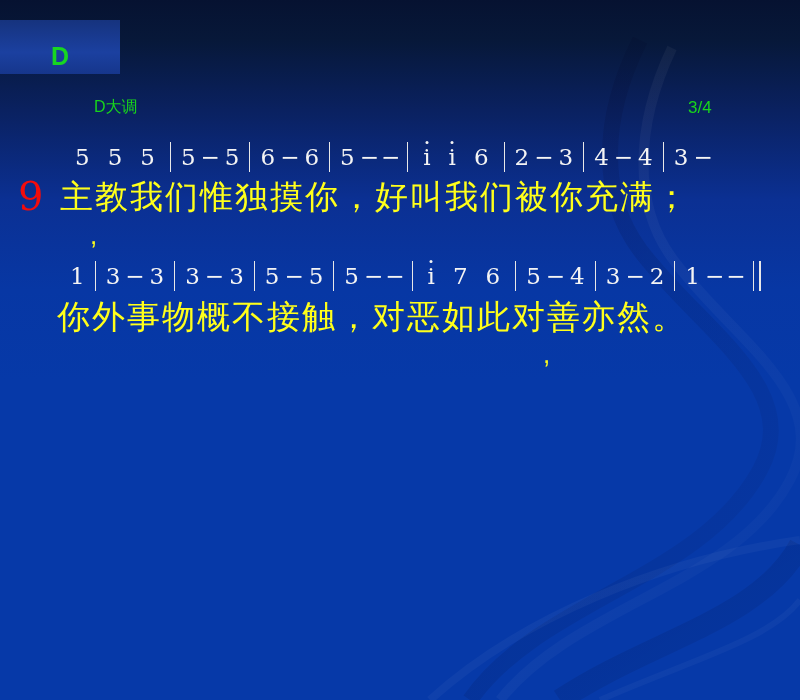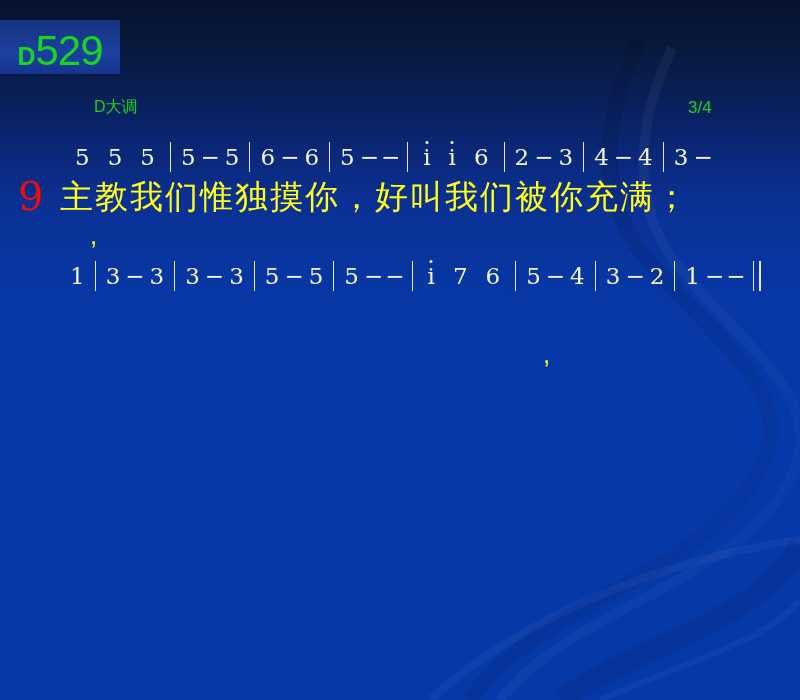--- a/index.html
+++ b/index.html
@@ -224,21 +224,20 @@
       <path d="M470,700 C540,600 700,580 760,470 C805,388 700,330 640,250 C600,196 600,120 640,40" fill="none" stroke="url(#sw2)" stroke-width="16"></path>
       <path d="M500,700 C575,605 735,585 790,480 C835,395 730,338 672,258 C634,206 634,128 672,48" fill="none" stroke="url(#sw1)" stroke-width="10"></path>
       <path d="M560,700 C650,640 760,620 800,545" fill="none" stroke="url(#sw2)" stroke-width="22"></path>
       <path d="M430,700 C520,618 660,560 800,540" fill="none" stroke="url(#sw1)" stroke-width="8"></path>
       <path d="M600,700 C690,660 770,640 800,600" fill="none" stroke="url(#sw1)" stroke-width="6"></path>
     </svg>
   </div>
 
   <div id="badge">
     <span class="bd-prefix">D</span>
-      <span class="bd-num">529</span>
   </div>
 
 
   <div id="key-sig">D大调</div>
   <div id="meter-sig">3/4</div>
 
   <div id="verse-num">9</div>
 
   <div class="notation" id="notation-row-1">
       <span class="measure">
@@ -340,16 +339,17 @@
       </span>
       <span class="barline"></span>
       <span class="measure">
         <span class="note">1</span>
         <span class="dash">−</span>
         <span class="dash">−</span>
       </span>
       <span class="barline dbl"></span>
     </div>
 
+  <div class="lyric-row" id="lyric-row-2">你外事物概不接触，对恶如此对善亦然。</div>
   <div class="breath" id="breath-2">,</div>
 
 
 </div>
 
 </body></html>

